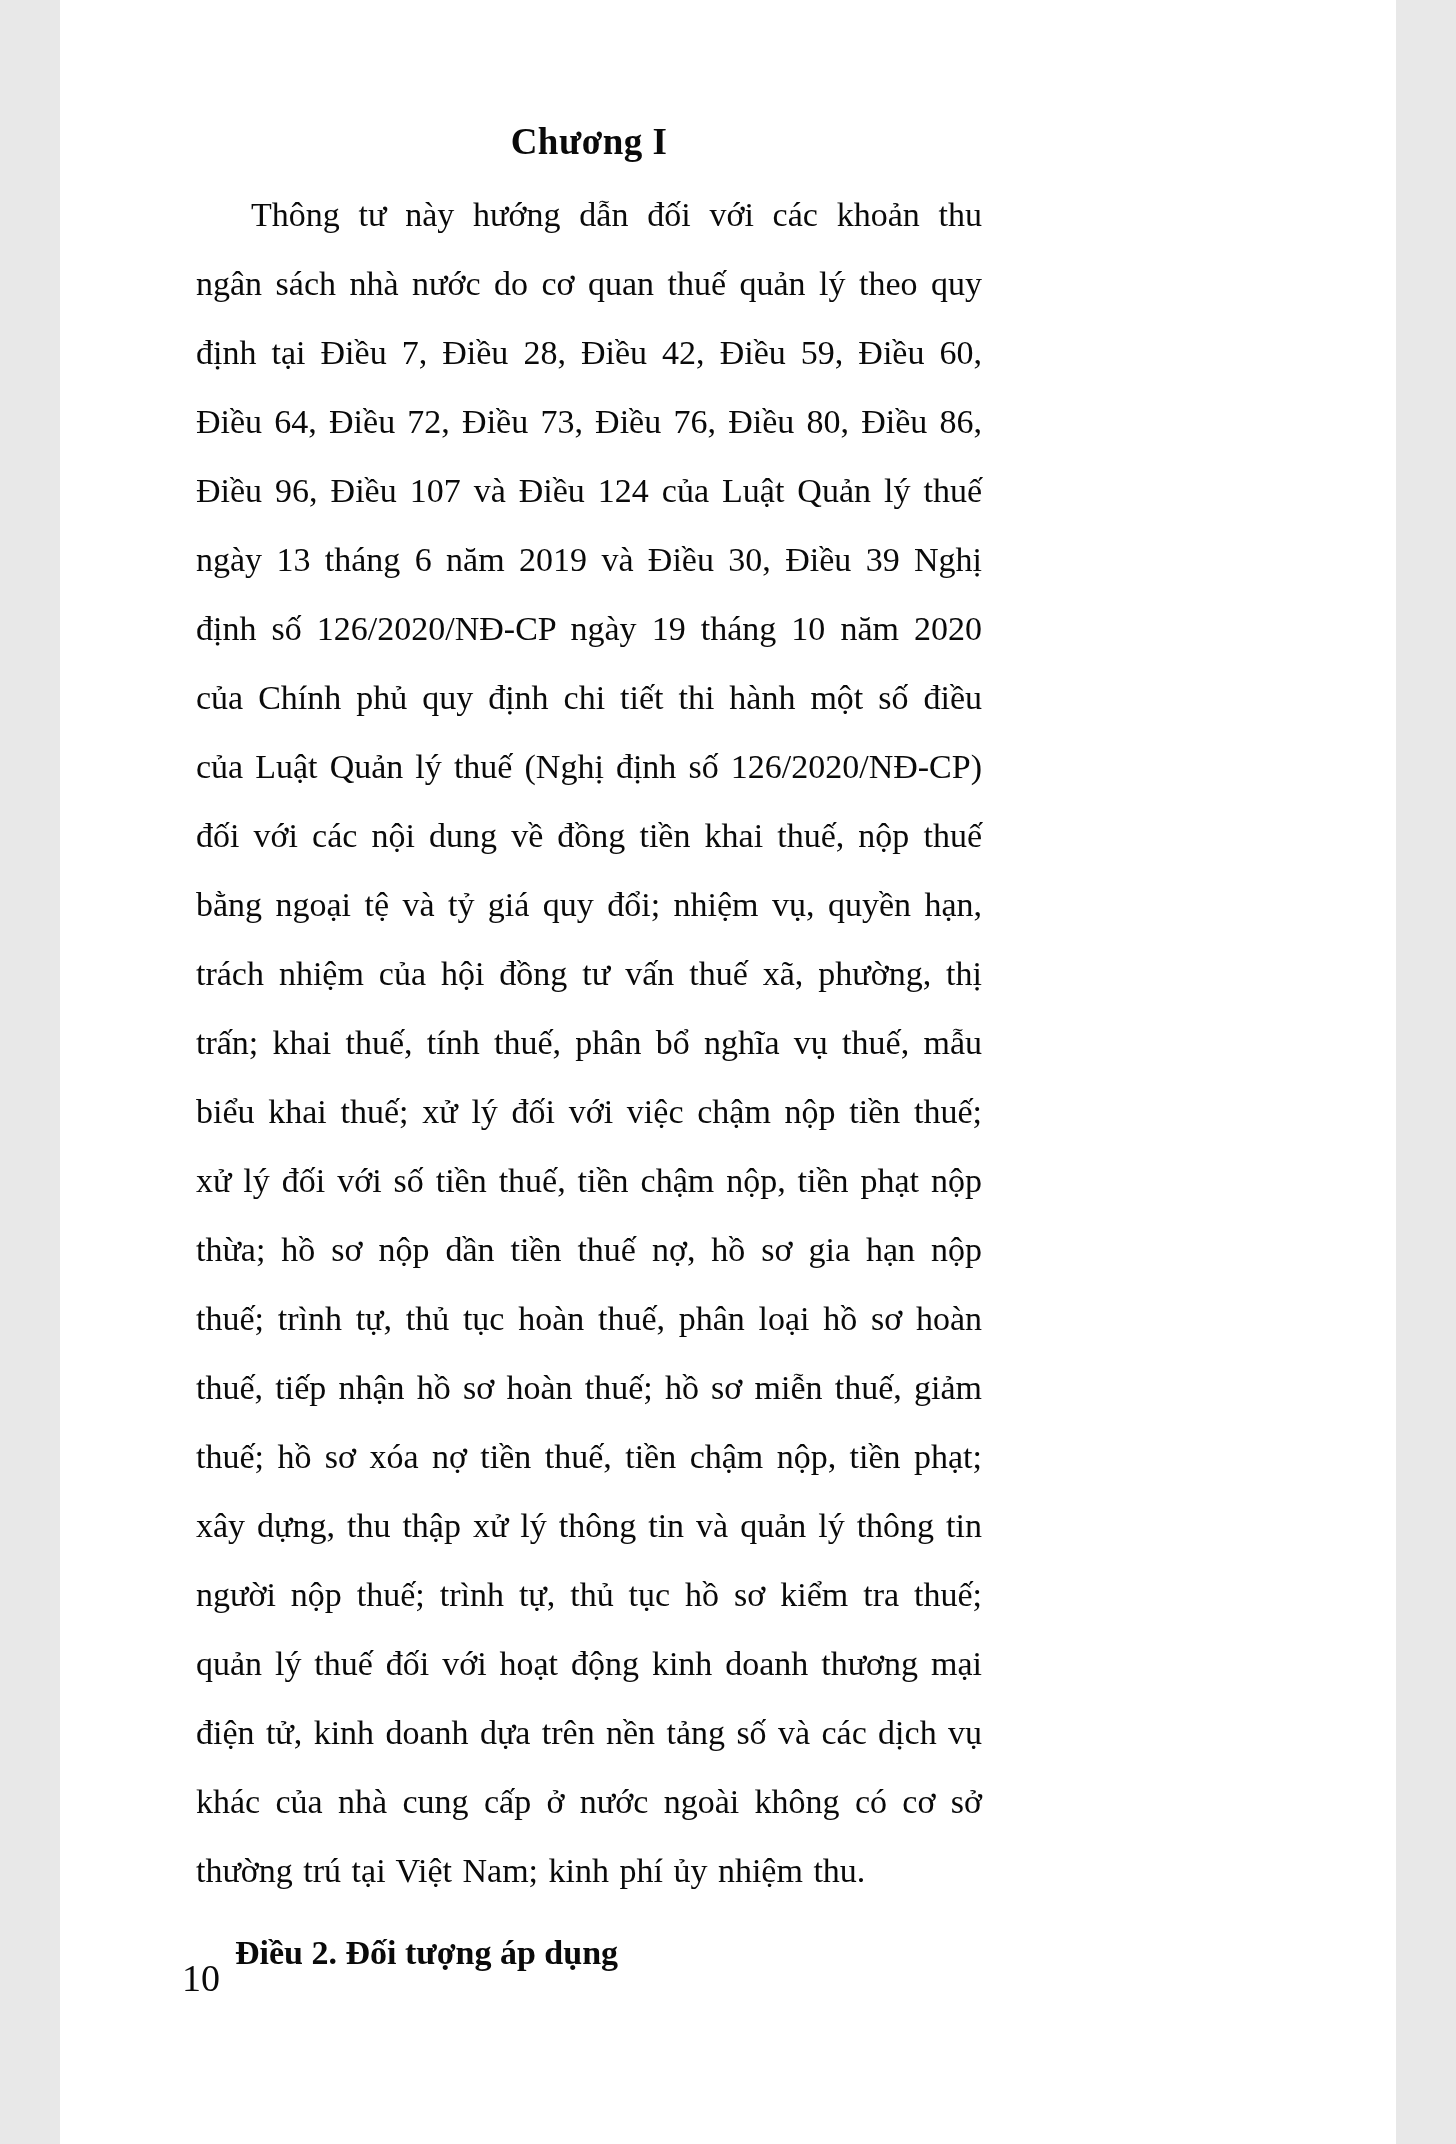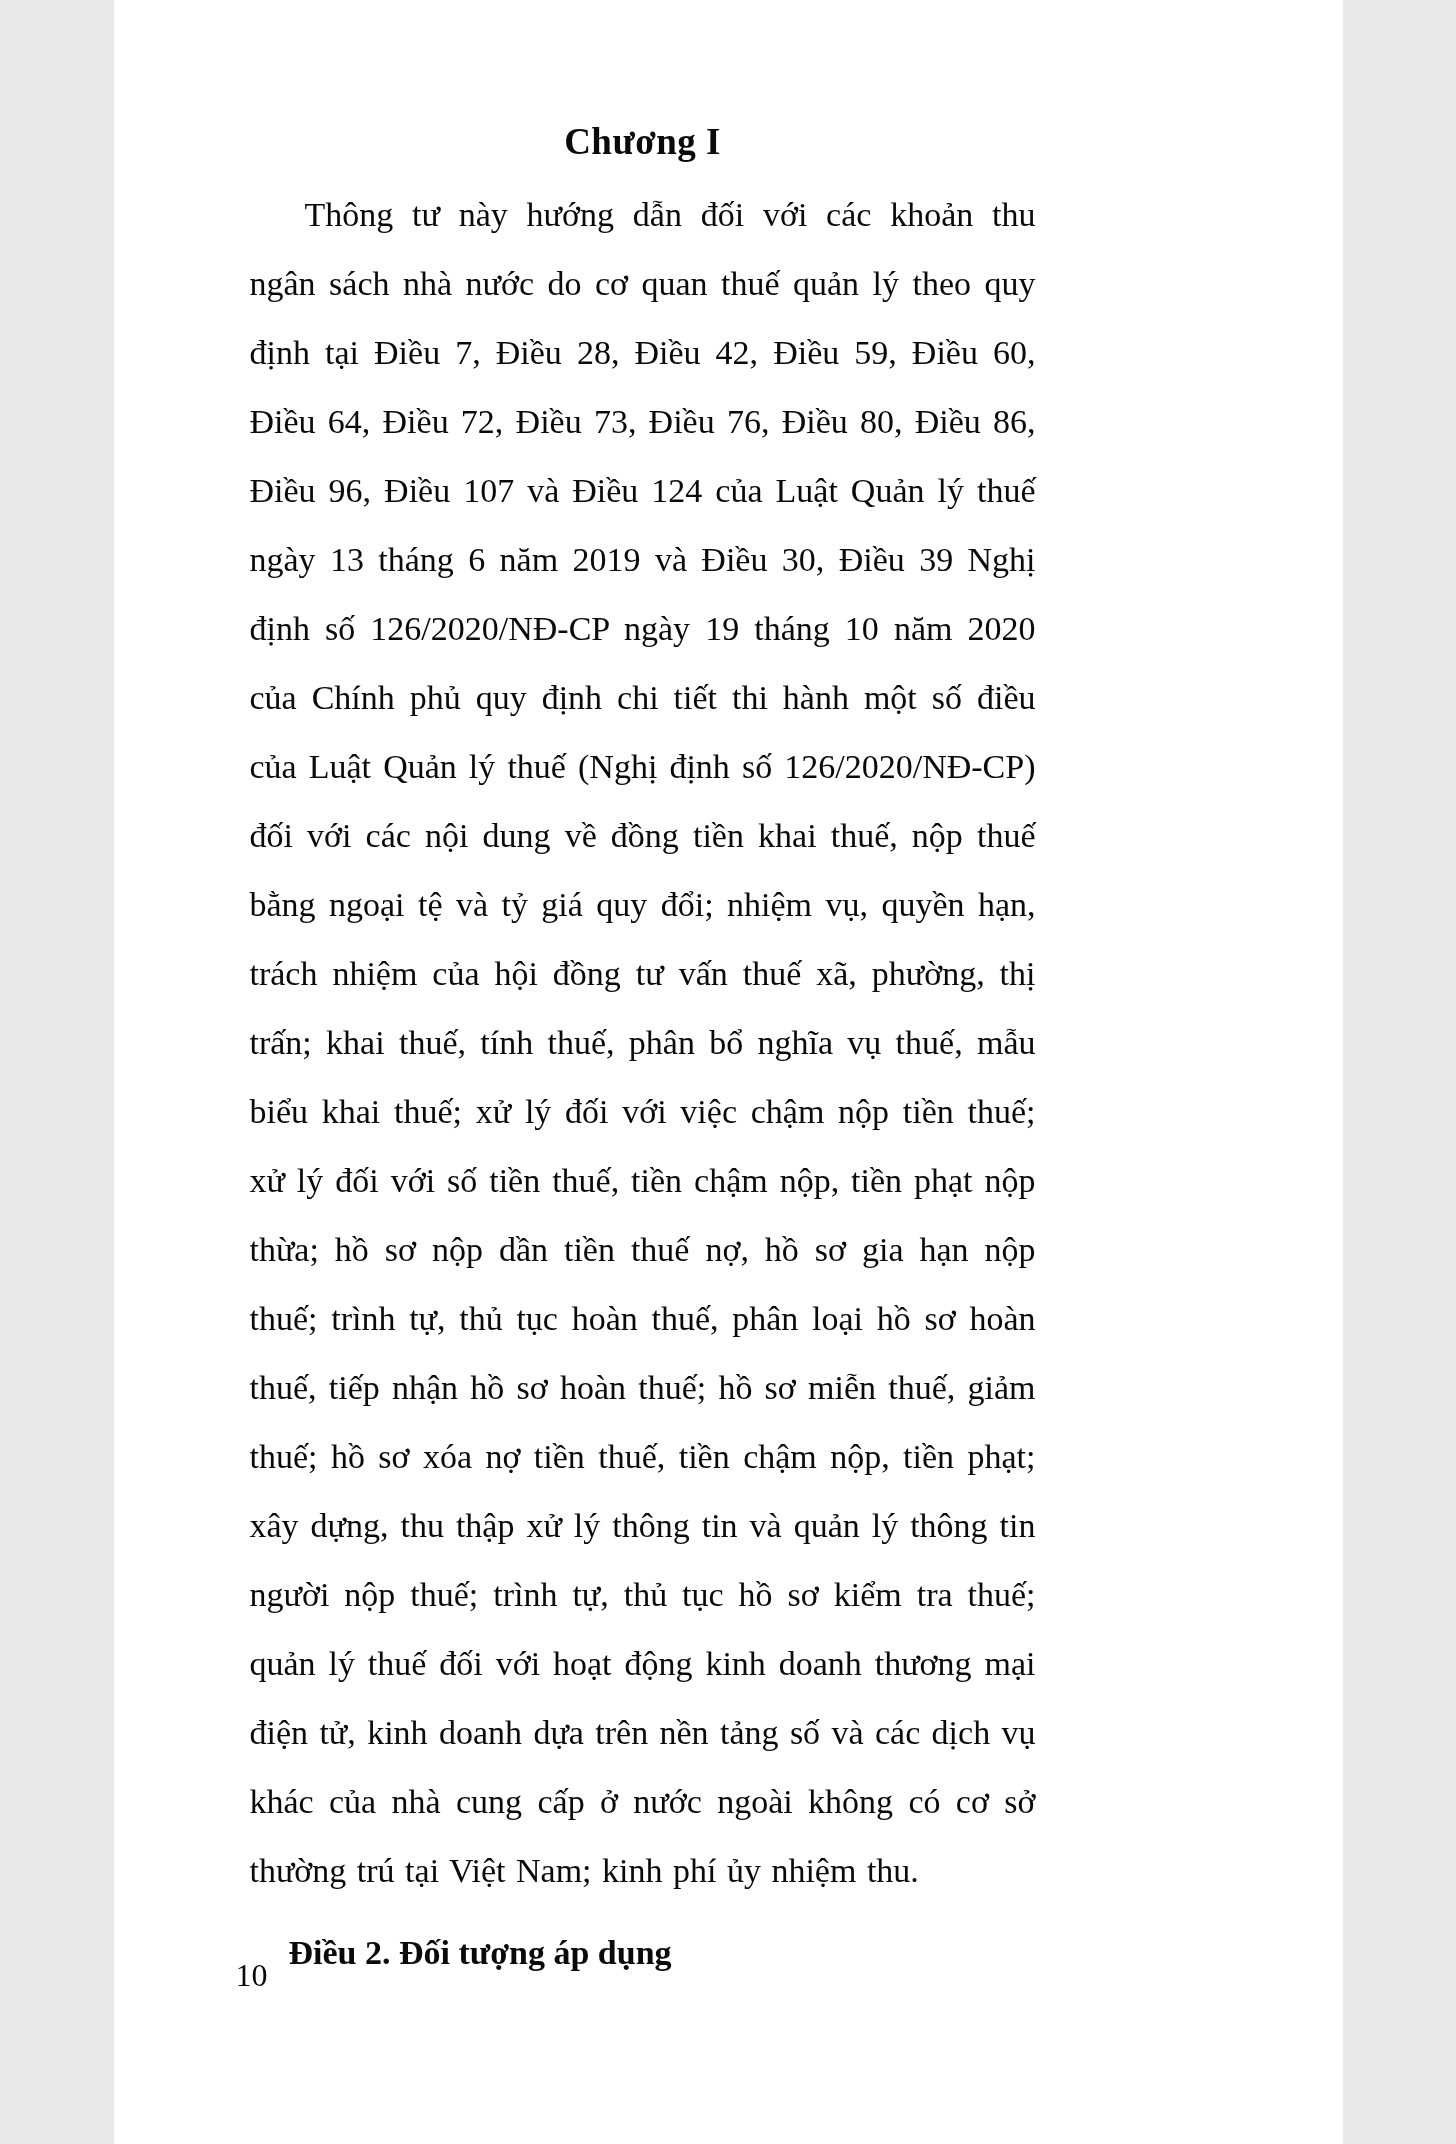--- a/index.html
+++ b/index.html
@@ -2,21 +2,21 @@
 <html><head>
 <meta charset="utf-8">
 <style>
   html, body {
     margin: 0;
     padding: 0;
     background: #e8e8e8;
   }
   .page {
     position: relative;
-    width: 1229px;
+    width: 1336px;
     height: 2144px;
     background: #ffffff;
     color: #0a0a0a;
     font-family: "Liberation Serif", "DejaVu Serif", serif;
     overflow: hidden;
     margin: 0 auto;
   }
   .content {
     position: absolute;
     left: 120px;
@@ -51,21 +51,21 @@
     line-height: 69px;
     text-align: justify;
     text-indent: 55px;
     margin: 16px;
     word-spacing: 2px;
   }
   .page-number {
     position: absolute;
     left: 122px;
     top: 1956px;
-    font-size: 32px;
+    font-size: 38px;
     line-height: 1.2;
   }
 </style>
 </head>
 <body>
 
 <div class="page">
   <div class="content">
     <h1 class="chapter-label">Chương I</h1>
 

